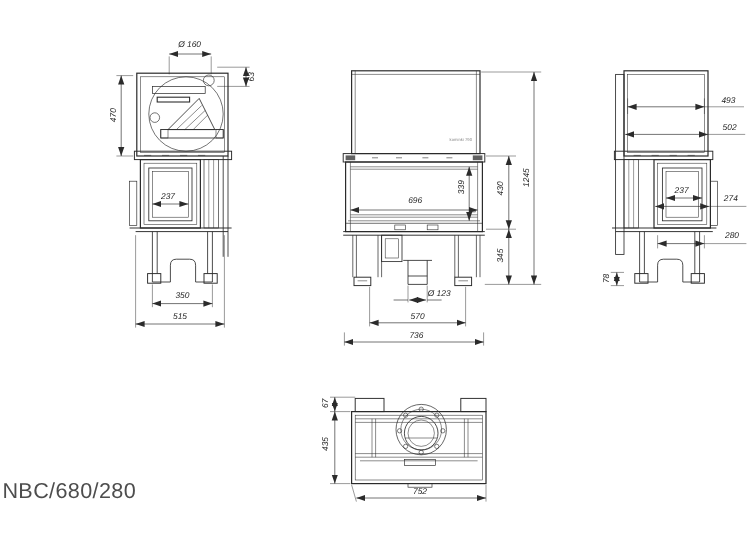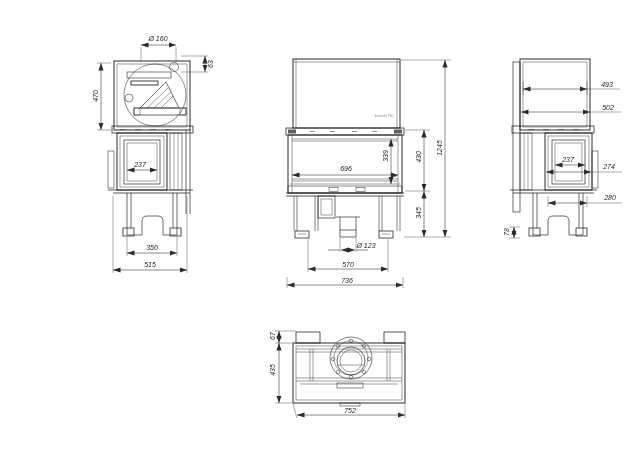--- a/index.html
+++ b/index.html
@@ -225,13 +225,14 @@
   <span class="dim" style="left:608px;top:107px;">502</span>
   <span class="dim" style="left:568px;top:159px;">237</span>
   <span class="dim" style="left:609px;top:166px;">274</span>
   <span class="dim" style="left:610px;top:197px;">280</span>
   <span class="dim v" style="left:506px;top:232px;">78</span>
 
   <span class="dim v" style="left:272px;top:336px;">67</span>
   <span class="dim v" style="left:272px;top:370px;">435</span>
   <span class="dim" style="left:350px;top:410px;">752</span>
 
+  <span class="model-title">NBC/680/280</span>
 </div>
 
 </body></html>

